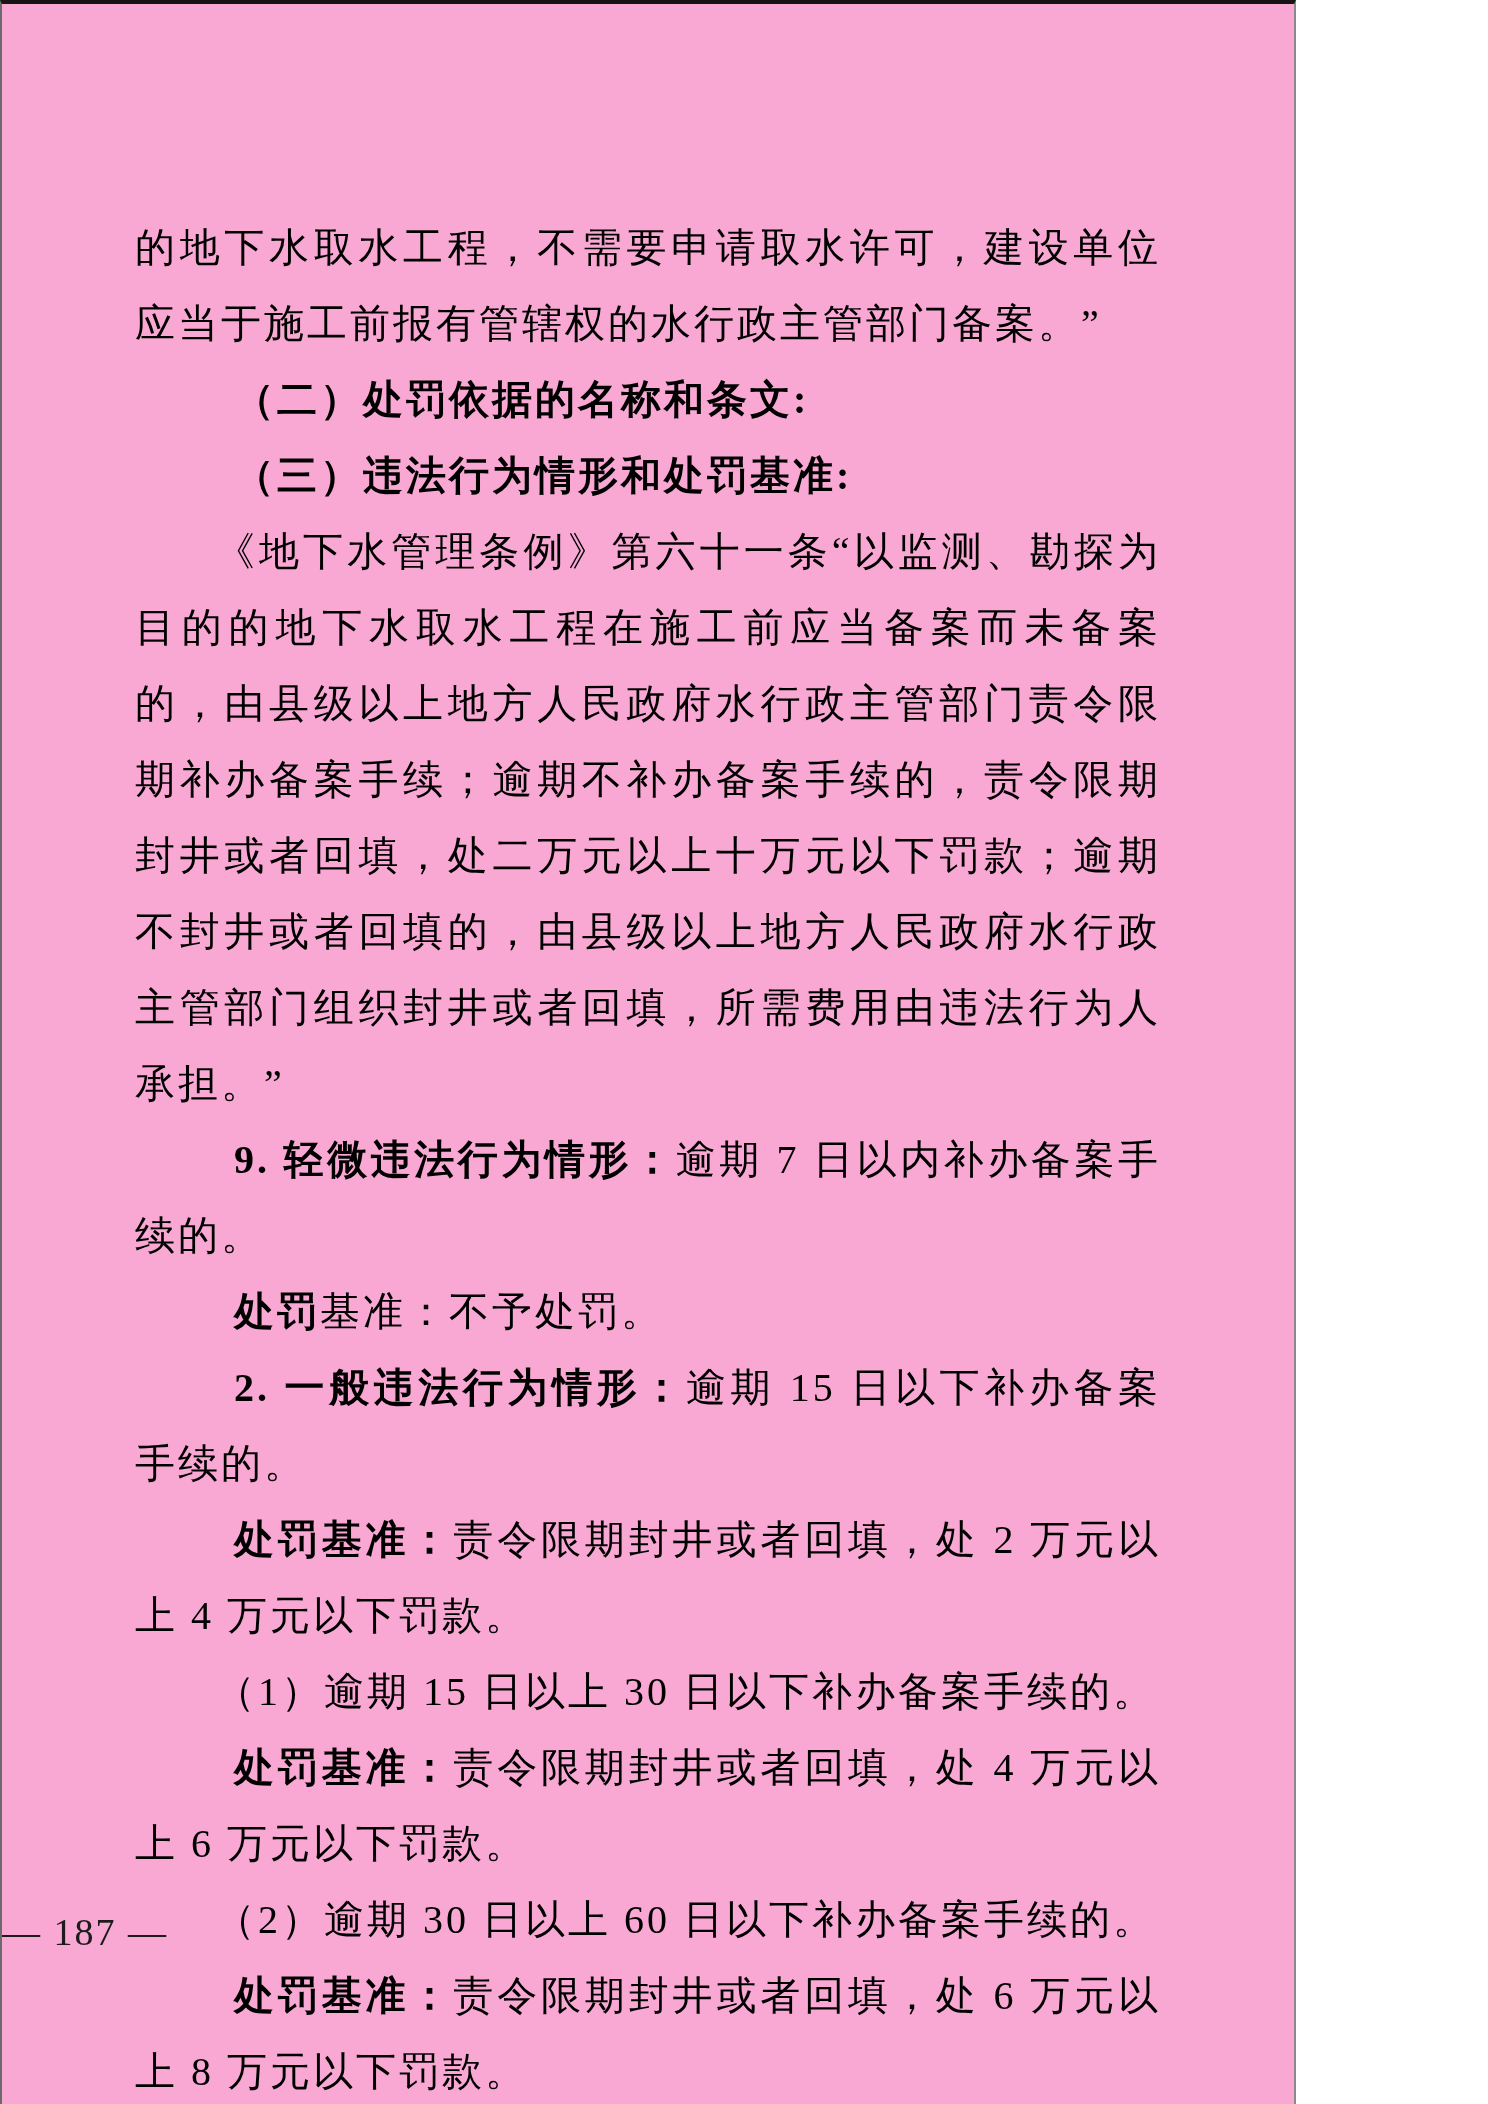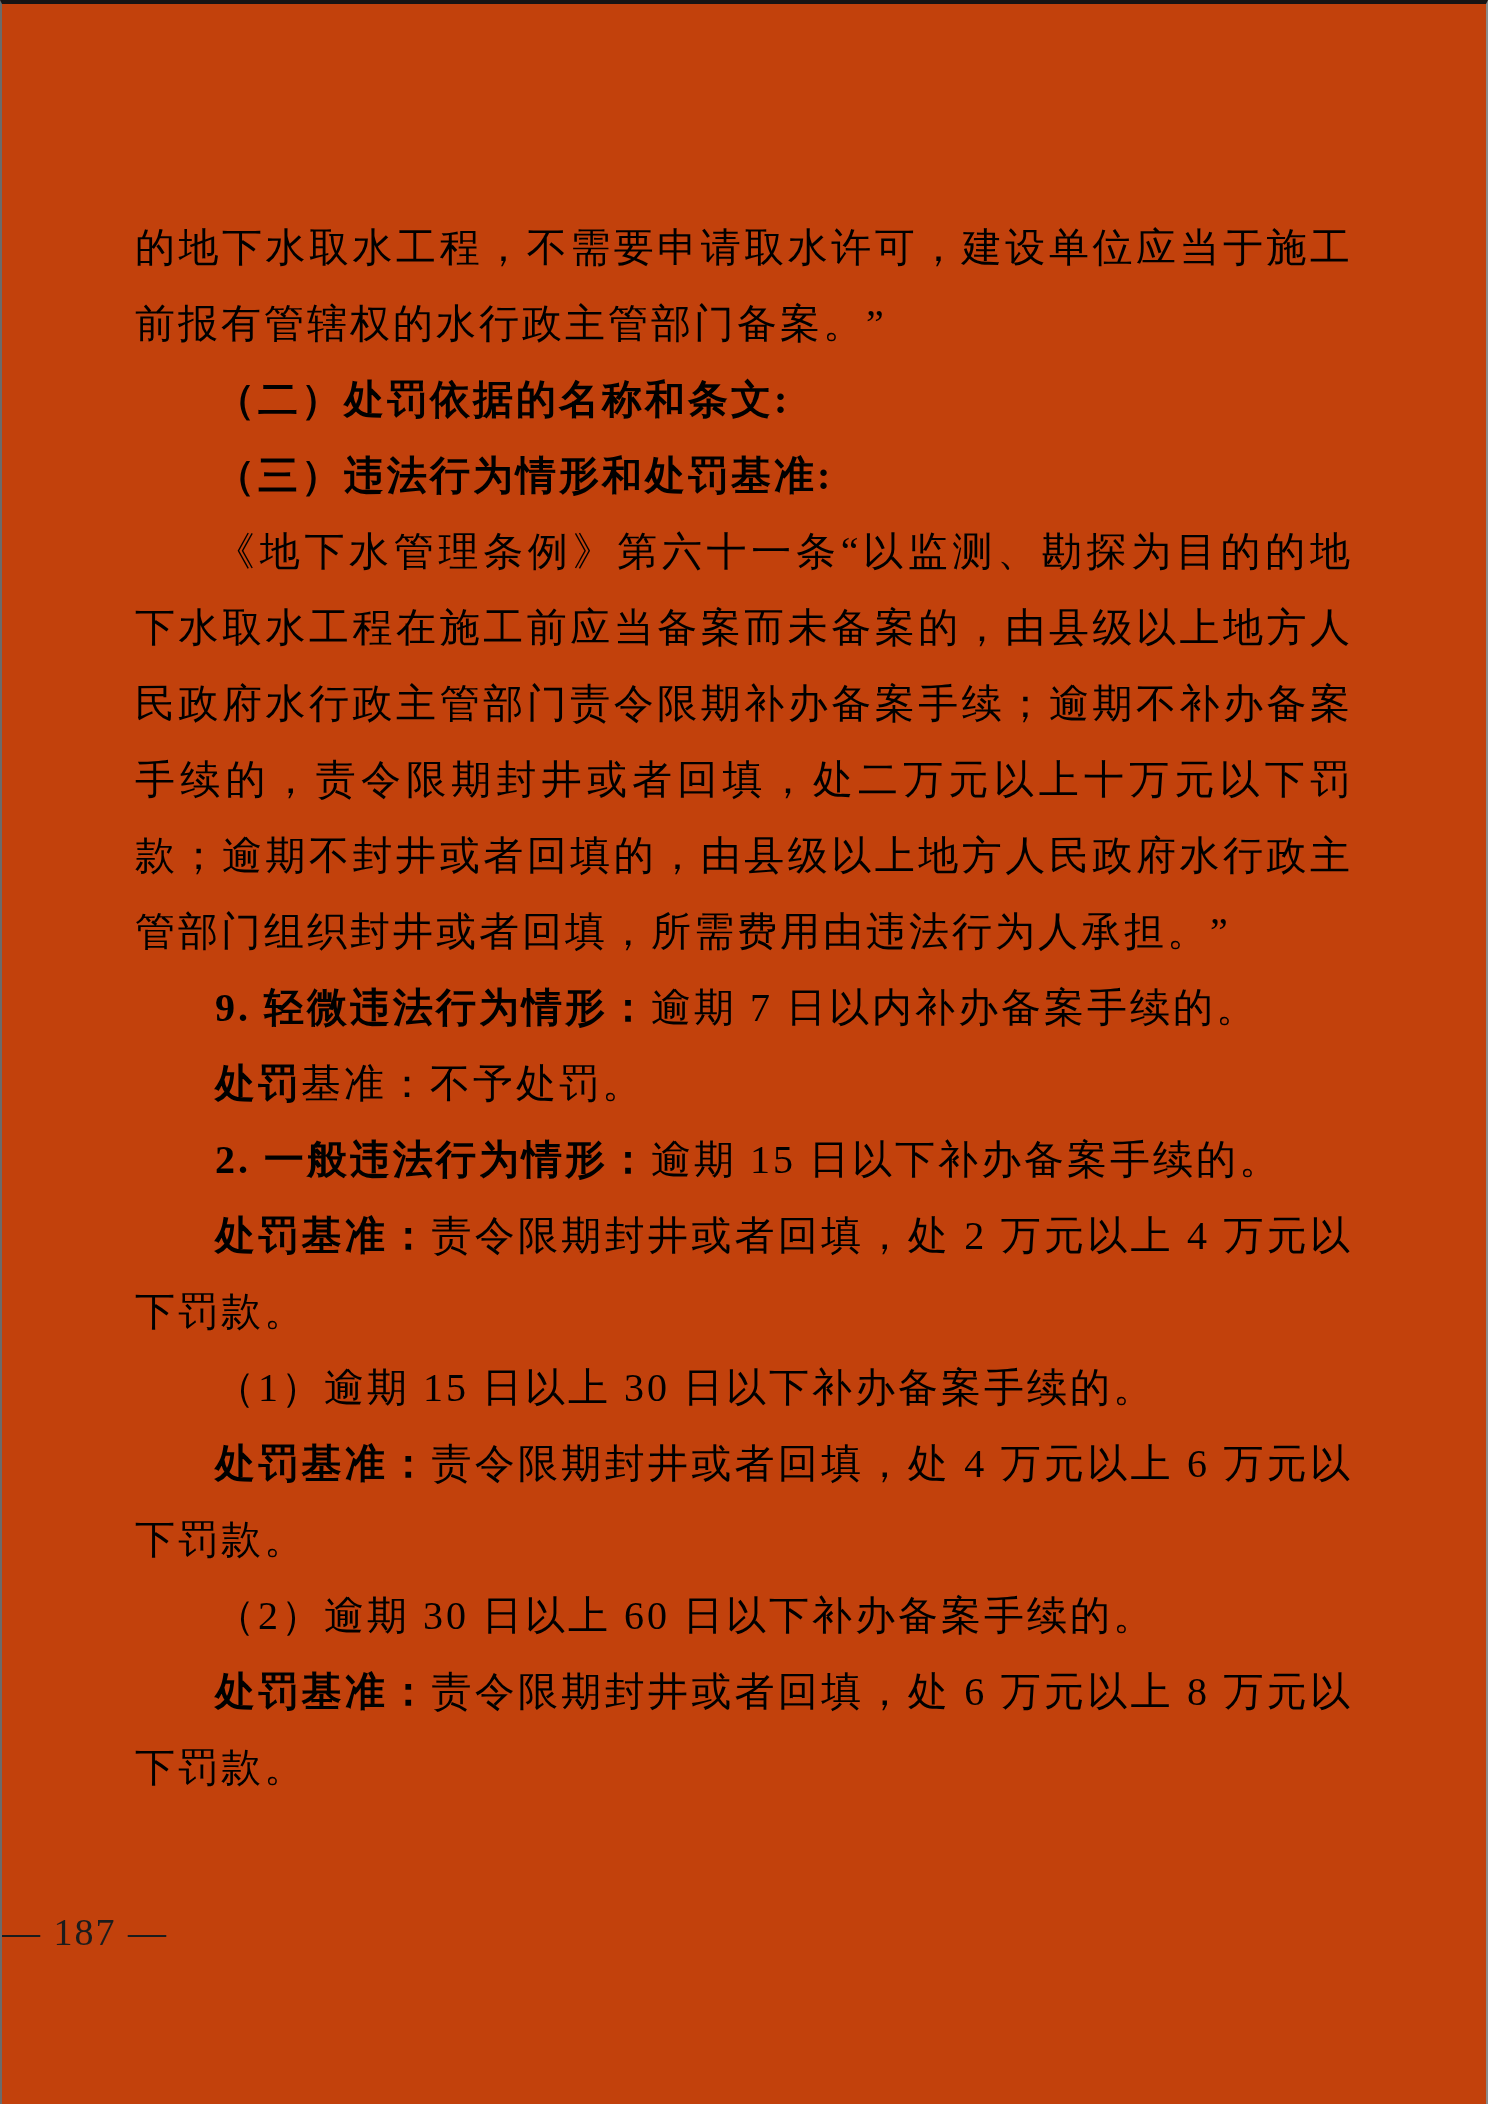--- a/index.html
+++ b/index.html
@@ -2,24 +2,24 @@
 <html><head>
 <meta charset="utf-8">
 <style>
   html, body {
     margin: 0;
     padding: 0;
     background: #ffffff;
   }
   .page {
     position: relative;
-    width: 1488px;
+    width: 1296px;
     height: 2104px;
     box-sizing: border-box;
-    background: #c2410c;
+    background: #f9a8d4;
     border-top: 4px solid #181414;
     border-left: 2px solid #6b6b6b;
     border-right: 2px solid #8a8a8a;
     font-family: "Liberation Serif", "DejaVu Serif", serif;
     color: #000000;
     overflow: hidden;
   }
   .doc-body {
     position: absolute;
     top: 206px;
@@ -32,20 +32,21 @@
     line-height: 76px;
     letter-spacing: 3px;
     text-align: justify;
     text-align-last: left;
   }
   .para.indent {
     text-indent: 2em;
   }
   .bold {
     font-weight: 700;
+    margin-left: 19px;
   }
   .page-footer {
     position: absolute;
     top: 1902px;
     left: 0;
     right: 0;
     font-size: 38px;
     line-height: 52px;
     letter-spacing: 2px;
     color: #1c1c1c;

